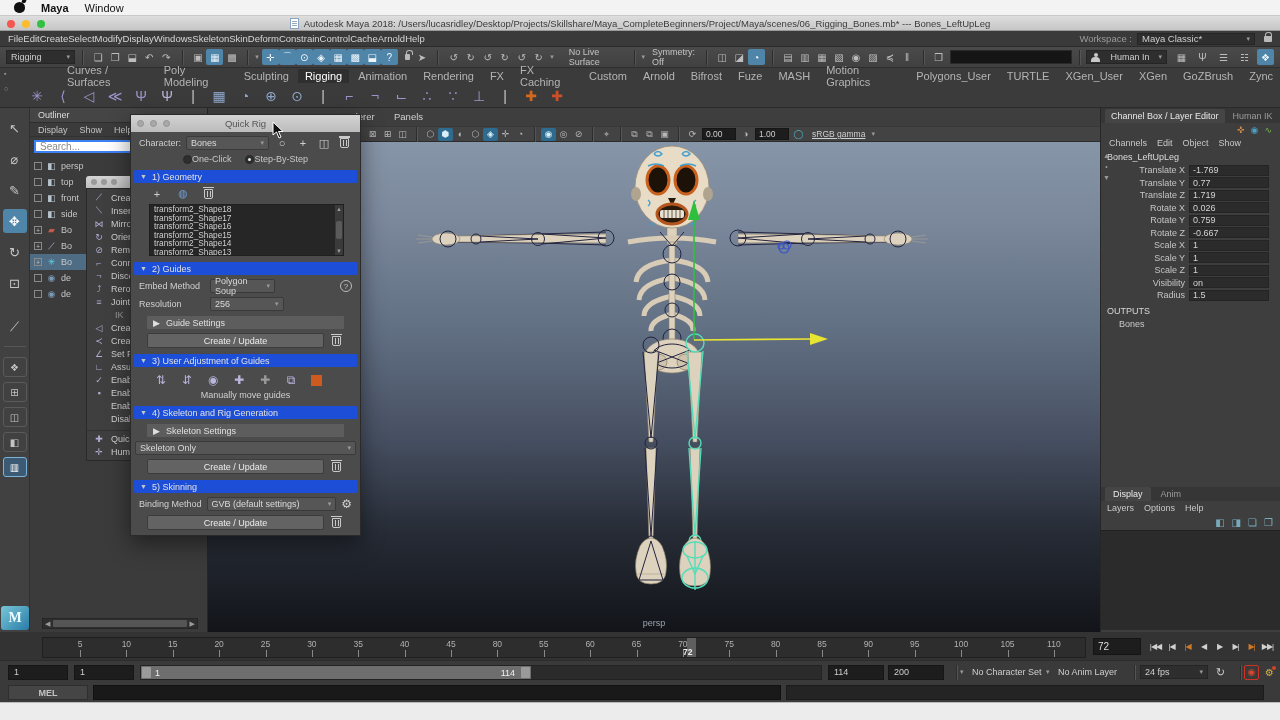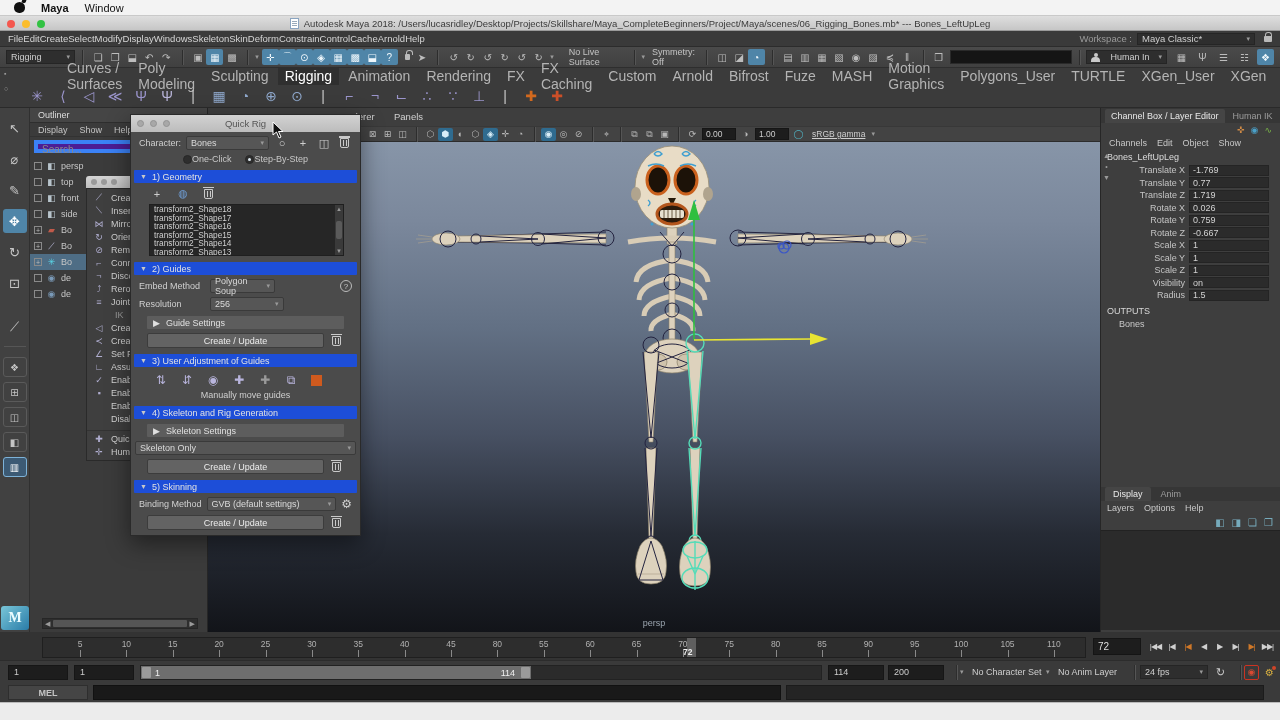--- a/index.html
+++ b/index.html
@@ -31,38 +31,38 @@
 .ic{display:inline-flex;align-items:center;justify-content:center;width:17px;height:16px;border-radius:2px;color:#bdbdbd;font-size:10px;flex:none}
 .ic.active{background:#4f85a8;color:#eef6fb}
 .ddfld{background:#2e2e2e;border:1px solid #252525;height:14px;display:flex;align-items:center;padding:0 4px;gap:6px;color:#cfcfcf}
 .dda{color:#9a9a9a;font-size:7px}
 .blackfld{background:#151515;border:1px solid #2a2a2a;height:14px}
 .person{width:9px;height:9px;position:relative;margin-right:4px}
 .person::before{content:"";position:absolute;left:2.5px;top:0;width:4px;height:4px;border-radius:50%;background:#c9c9c9}
 .person::after{content:"";position:absolute;left:0;top:4.5px;width:9px;height:4.5px;border-radius:4px 4px 0 0;background:#c9c9c9}
 
 #shelf{left:0;top:68px;width:1280px;height:40px;background:#3b3b3b;border-bottom:1px solid #2a2a2a}
-#shelftabs{display:flex;align-items:center;height:15px;padding-left:60px;gap:2px;font-size:14px;color:#b4b4b4}
+#shelftabs{display:flex;align-items:center;height:15px;padding-left:60px;gap:2px;font-size:11px;color:#b4b4b4}
 #shelftabs span{padding:1px 7px}
 #shelftabs span.active{color:#fff;background:#2f2f2f;border-radius:2px 2px 0 0}
 #shelficons{display:flex;align-items:center;height:25px;padding-left:26px;gap:4px}
 .shic{width:22px;height:22px;display:flex;align-items:center;justify-content:center;font-size:14px}
 .shelfcol{position:absolute;left:4px;top:70px;display:flex;flex-direction:column;gap:8px;color:#999;font-size:7px}
 
 #toolbox{left:0;top:108px;width:30px;height:524px;background:#414141;border-right:1px solid #303030;display:flex;flex-direction:column;align-items:center;padding-top:8px;gap:7px}
 .tbi{width:24px;height:24px;display:flex;align-items:center;justify-content:center;border-radius:3px;color:#c4c4c4;font-size:13px}
 .tbi.active{background:#4f85a8;color:#fff}
 .tbi.lay{border:1px solid #5a5a5a;height:20px;font-size:10px}
 .tbi.lay.active{border-color:#7db2d8;background:#3c5a74}
 #mayalogo{position:absolute;left:1px;top:606px;width:28px;height:24px;background:linear-gradient(135deg,#79c6d8,#2a7ca8);border-radius:3px;display:flex;align-items:center;justify-content:center;color:#eafcff;font-weight:bold;font-size:14px;font-family:"Liberation Serif",serif}
 
 #outliner{left:30px;top:108px;width:178px;height:524px;background:#3b3b3b;border-right:1px solid #262626}
 #outliner .ptab{height:15px;background:#454545;display:flex;align-items:center;padding:0 8px;font-size:9px;color:#ddd;border-bottom:1px solid #2e2e2e}
 #outliner .menus{height:14px;display:flex;gap:12px;align-items:center;padding:0 8px;font-size:9px;color:#c4c4c4;border-bottom:1px solid #323232}
-#outliner .search{margin:3px 4px;height:13px;background:#4c1d95;border:4px solid #3b82f6;display:flex;align-items:flex-start;padding:0 4px;color:#8a8a8a}
+#outliner .search{margin:3px 4px;height:13px;background:#ffffff;border:2px solid #3b82f6;display:flex;align-items:center;padding:0 4px;color:#8a8a8a}
 .otree{padding-top:2px;font-size:9px}
 .orow{height:16px;display:flex;align-items:center;padding-left:14px;gap:4px;color:#c6c6c6}
 .orow.active{background:#4e6d85}
 .orow .plus{width:8px;height:8px;border:1px solid #8a8a8a;display:flex;align-items:center;justify-content:center;font-size:7px;color:#bbb;margin-left:-10px}
 .orow .og{width:11px;text-align:center;font-size:9px}
 .oscroll{position:absolute;left:12px;top:510px;width:156px;height:11px;background:#2e2e2e;border:1px solid #262626;display:flex;align-items:center;justify-content:space-between;padding:0 2px;color:#9a9a9a;font-size:7px}
 .oscroll .thumb{flex:1;height:7px;background:#555;margin:0 3px;border-radius:1px}
 
 #sk-menu{left:86px;top:176px;width:150px;z-index:20}
 #sk-menu .mhead{height:12px;background:linear-gradient(#d5d5d5,#bfbfbf);border-radius:3px 3px 0 0;display:flex;align-items:center;gap:4px;padding:0 5px}

